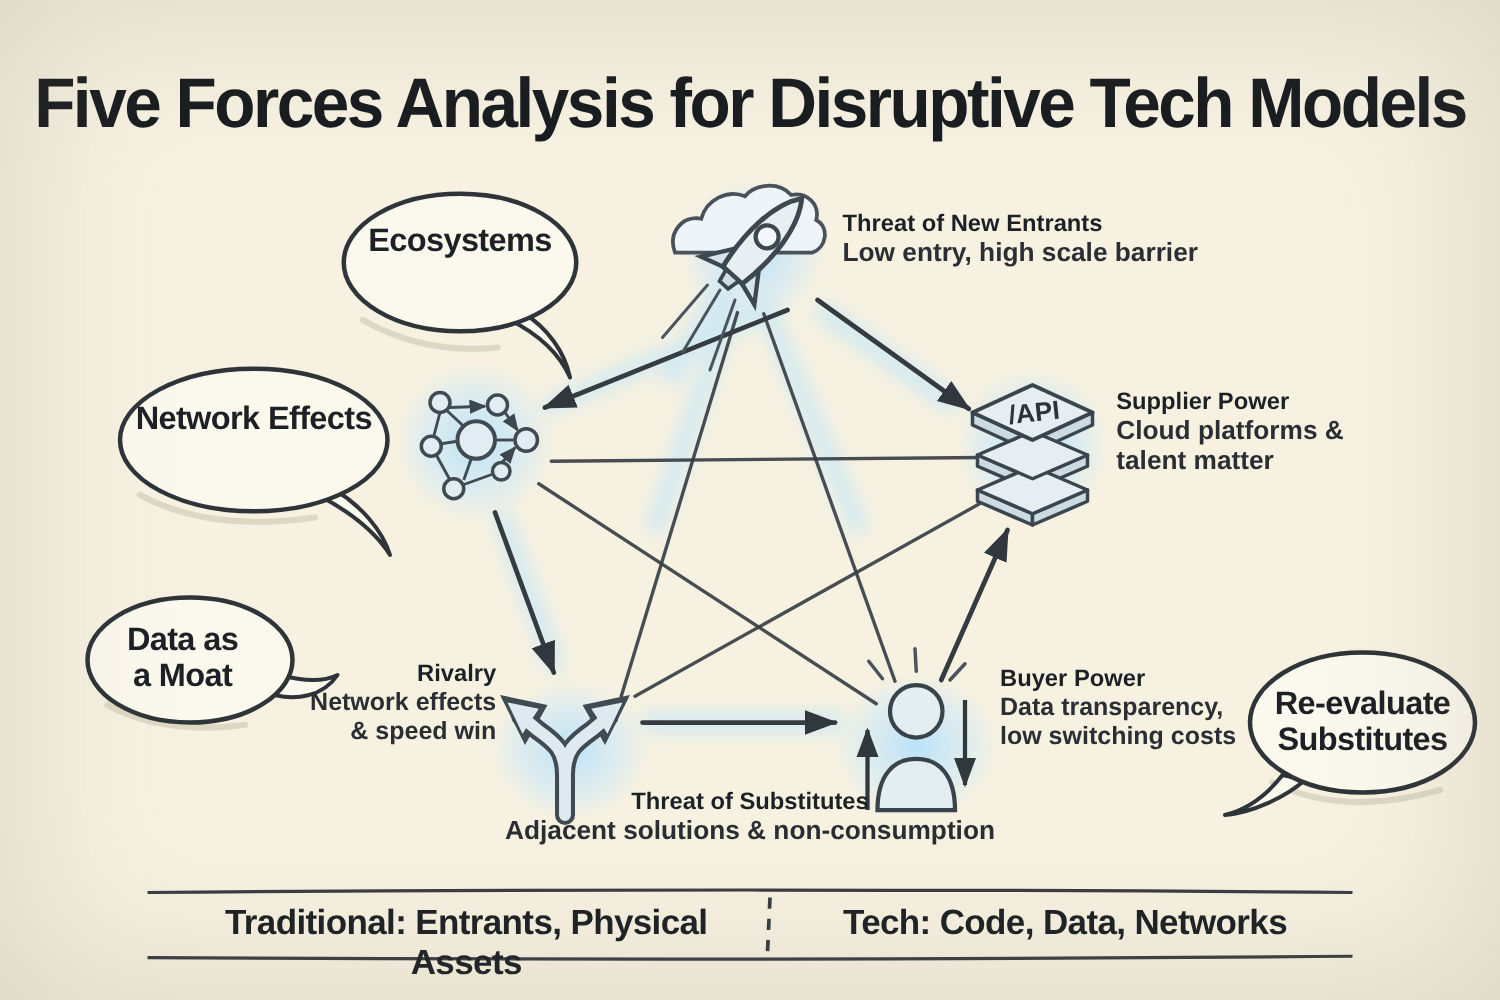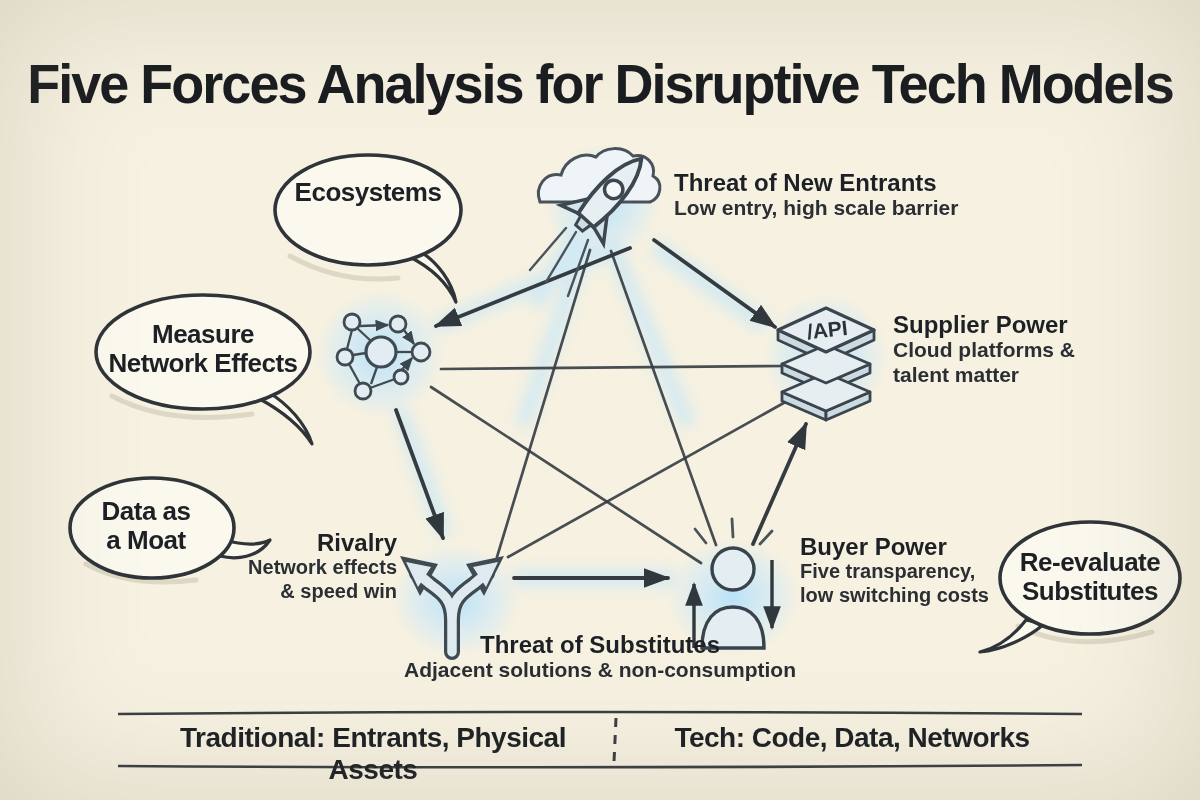--- a/index.html
+++ b/index.html
@@ -13,21 +13,21 @@
     content:"";position:absolute;inset:0;pointer-events:none;
     box-shadow:inset 0 0 140px rgba(120,108,84,.22);
   }
   svg.sketch{position:absolute;left:0;top:0;}
   .txt{position:absolute;white-space:nowrap;}
   .title{
     left:0;top:52px;width:1200px;text-align:center;
     font-size:54px;font-weight:bold;letter-spacing:-2px;color:#191c20;
     transform:scaleY(1.04);
   }
-  .node-label{font-size:24px;font-weight:bold;line-height:1.08;color:#1d2125;}
+  .node-label{font-size:19px;font-weight:bold;line-height:1.08;color:#1d2125;}
   .node-note{font-size:21px;font-weight:bold;line-height:1.18;color:#2b2f34;}
   .node-note.sm{font-size:20px;}
   .block{position:absolute;}
   .center{text-align:center;}
   .right{text-align:right;}
   .bubble-txt{
     position:absolute;text-align:center;font-weight:bold;font-size:26px;
     line-height:1.12;color:#1d2125;letter-spacing:-0.5px;
   }
   .footer-txt{
@@ -197,21 +197,20 @@
       <path d="M616,718 L614,762" stroke-width="3" stroke-dasharray="9 8"></path>
     </g>
   </svg>
 
   <div class="txt title">Five Forces Analysis for Disruptive Tech Models</div>
 
   <div class="bubble-txt" style="left:268px;top:178px;width:200px;">
     <div>Ecosystems</div>
   </div>
   <div class="bubble-txt" style="left:93px;top:320px;width:220px;">
-    <div>Measure</div>
     <div>Network Effects</div>
   </div>
   <div class="bubble-txt" style="left:72px;top:497px;width:148px;">
     <div>Data as</div>
     <div>a Moat</div>
   </div>
   <div class="bubble-txt" style="left:995px;top:548px;width:190px;">
     <div>Re-evaluate</div>
     <div>Substitutes</div>
   </div>
@@ -228,21 +227,21 @@
   </div>
 
   <div class="block right" style="left:225px;top:530px;width:172px;">
     <div class="node-label">Rivalry</div>
     <div class="node-note sm">Network effects</div>
     <div class="node-note sm">&amp; speed win</div>
   </div>
 
   <div class="block" style="left:800px;top:534px;">
     <div class="node-label">Buyer Power</div>
-    <div class="node-note sm">Five transparency,</div>
+    <div class="node-note sm">Data transparency,</div>
     <div class="node-note sm">low switching costs</div>
   </div>
 
   <div class="block center" style="left:300px;top:632px;width:600px;">
     <div class="node-label">Threat of Substitutes</div>
     <div class="node-note">Adjacent solutions &amp; non-consumption</div>
   </div>
 
   <div class="footer-txt" style="left:140px;width:466px;">Traditional: Entrants, Physical Assets</div>
   <div class="footer-txt" style="left:652px;width:400px;">Tech: Code, Data, Networks</div>

